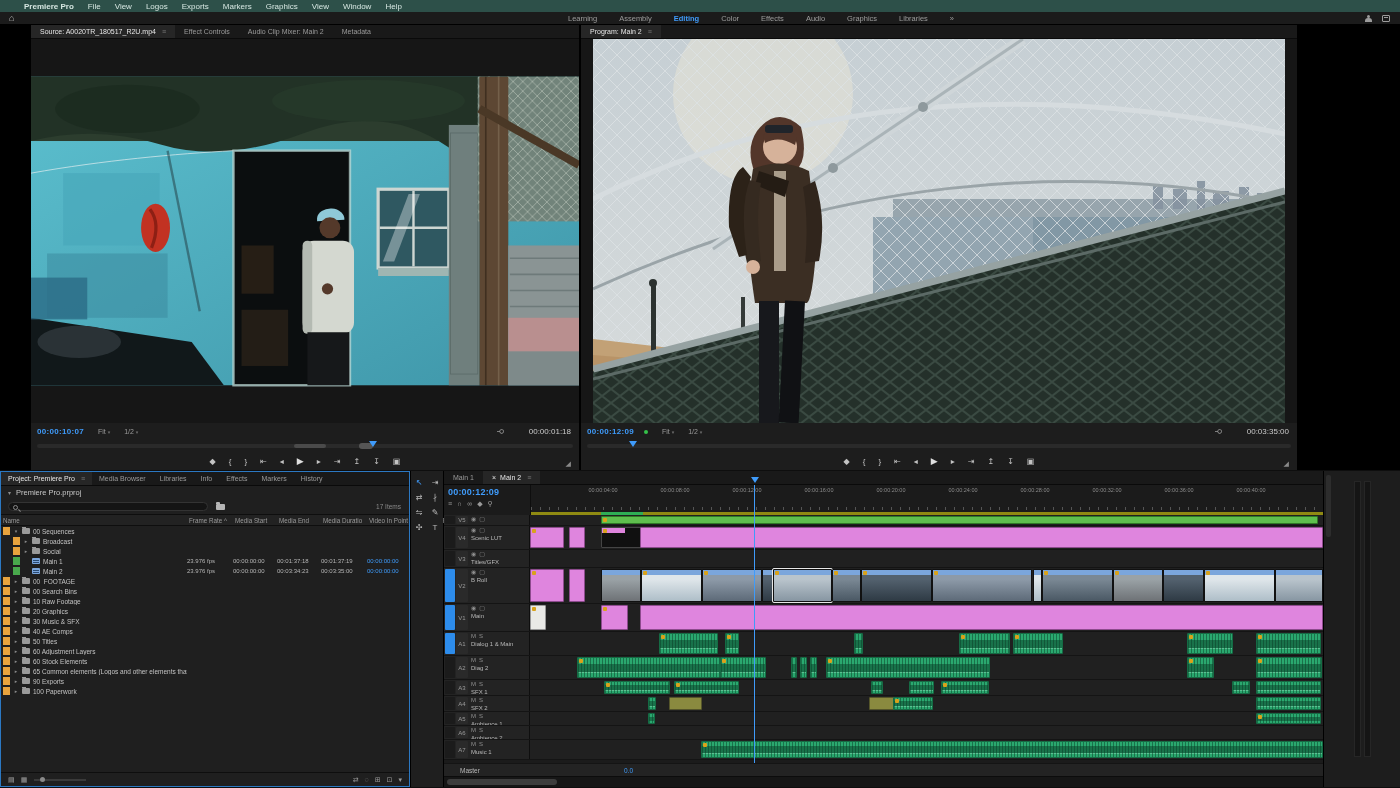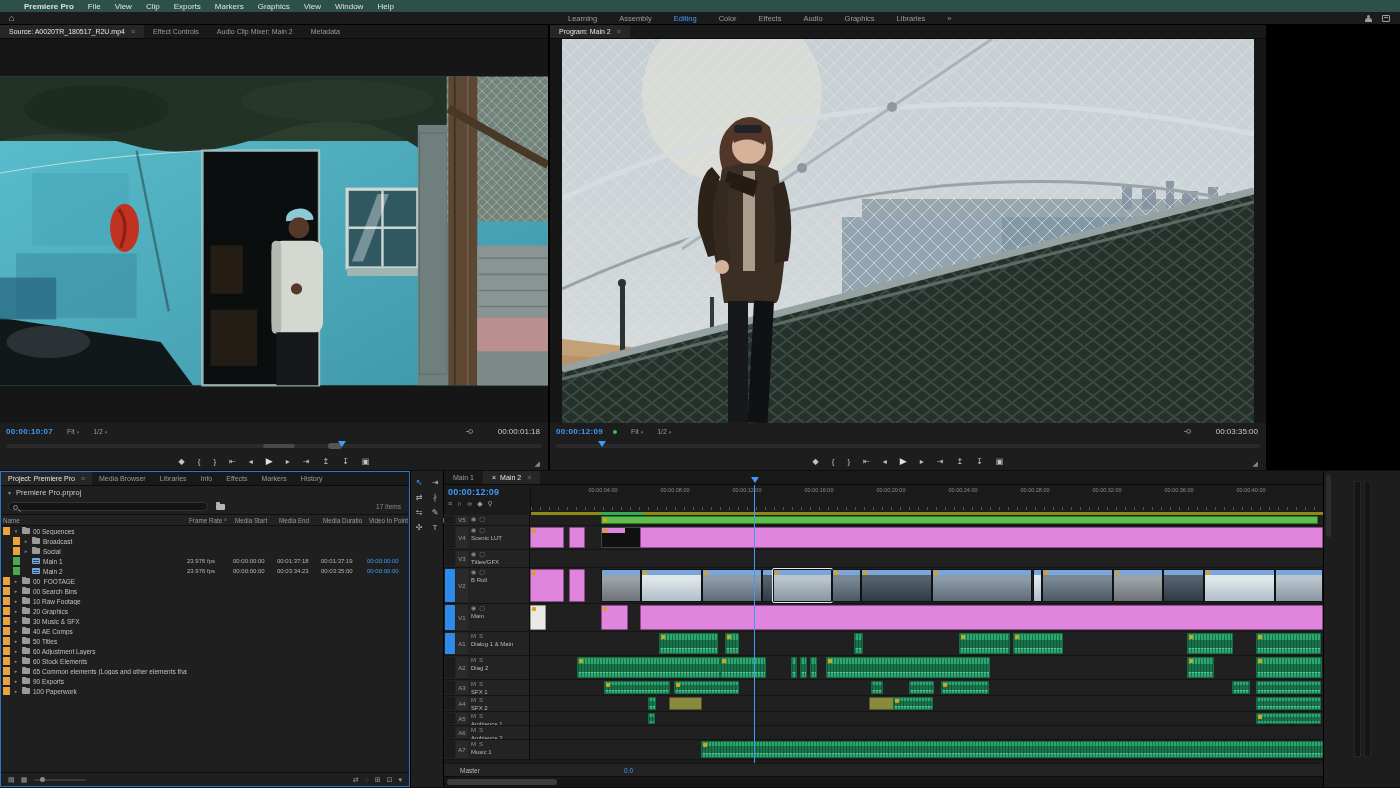--- a/index.html
+++ b/index.html
@@ -9,33 +9,33 @@
   
   #menubar { height:12px; background:#2d5049; display:flex; align-items:center; gap:14px;
     padding:0 10px; color:#d6e6e1; font-size:8px; }
   #menubar .apple { font-size:8px; color:#e8f2ef; }
   #menubar .mi.first { font-weight:bold; }
   #appheader { height:13px; background:#1b1b1b; border-bottom:1px solid #000;
     display:flex; align-items:center; color:#9c9c9c; font-size:7.5px; position:relative; }
   #homeicon { margin-left:9px; color:#c9c9c9; font-size:9px; }
   #wstabs { position:absolute; left:568px; display:flex; gap:22px; align-items:center; }
   #wstabs .ws { color:#9c9c9c; }
-  #wstabs .ws.active { color:#3f9bfa; font-weight:normal;text-align:right; }
+  #wstabs .ws.active { color:#3f9bfa; font-weight:bold;text-align:right; }
   #wstabs .ovf { color:#9c9c9c; }
   #hdr-right { position:absolute; right:10px; display:flex; gap:10px; align-items:center; }
   .person-ic { width:7px; height:7px; position:relative; }
   .person-ic:before { content:""; position:absolute; left:2px; top:0; width:3px; height:3px; border-radius:50%; background:#9c9c9c; }
   .person-ic:after { content:""; position:absolute; left:0; top:3.5px; width:7px; height:3.5px; border-radius:3px 3px 0 0; background:#9c9c9c; }
   .stack-ic { width:8px; height:7px; border:1px solid #9c9c9c; border-radius:1px; position:relative; }
   .stack-ic:before{ content:""; position:absolute; left:1px; top:1px; right:1px; height:1px; background:#9c9c9c; }
 
   
   #monitors { display:flex; gap:2px; background:#000; }
   .mon { background:#1d1d1d; }
-  #src-mon { width:548px; }
+  #src-mon { width:548px;margin-left:31px; }
   #prg-mon { width:716px; }
   .tabbar { height:14px; background:#191919; border-bottom:1px solid #0a0a0a;
     display:flex; align-items:center; font-size:7px; color:#9a9a9a; }
   .tabbar .tab { padding:2px 9px; height:100%; display:flex; align-items:center; gap:4px; white-space:nowrap; }
   .tabbar .tab.active { background:#262626; color:#e6e6e6; border-bottom:1px solid #262626; }
   .tabbar .menu-g { color:#7a7a7a; margin-left:2px; }
   .vidwrap { height:384px; background:#161616; display:flex; align-items:center; justify-content:center; }
   .vidwrap svg { display:block; }
   .mon-ctl { padding:1px 6px 0 6px; }
   .mc-row1 { height:15px; display:flex; align-items:center; font-size:8px; color:#bdbdbd; position:relative; }
@@ -151,21 +151,21 @@
   #meters .mbar { position:absolute; top:10px; bottom:30px; width:7px; background:#151515; border:1px solid #262626; }
 </style>
 </head>
 <body>
 
 <div id="menubar">
   <span class="apple"></span>
 <span class="mi first">Premiere Pro</span>
     <span class="mi">File</span>
     <span class="mi">View</span>
-    <span class="mi">Clip</span>
+    <span class="mi">Logos</span>
     <span class="mi">Exports</span>
     <span class="mi">Markers</span>
     <span class="mi">Graphics</span>
     <span class="mi">View</span>
     <span class="mi">Window</span>
     <span class="mi">Help</span>
   </div>
 
 <div id="appheader">
   <span id="homeicon">⌂</span>

